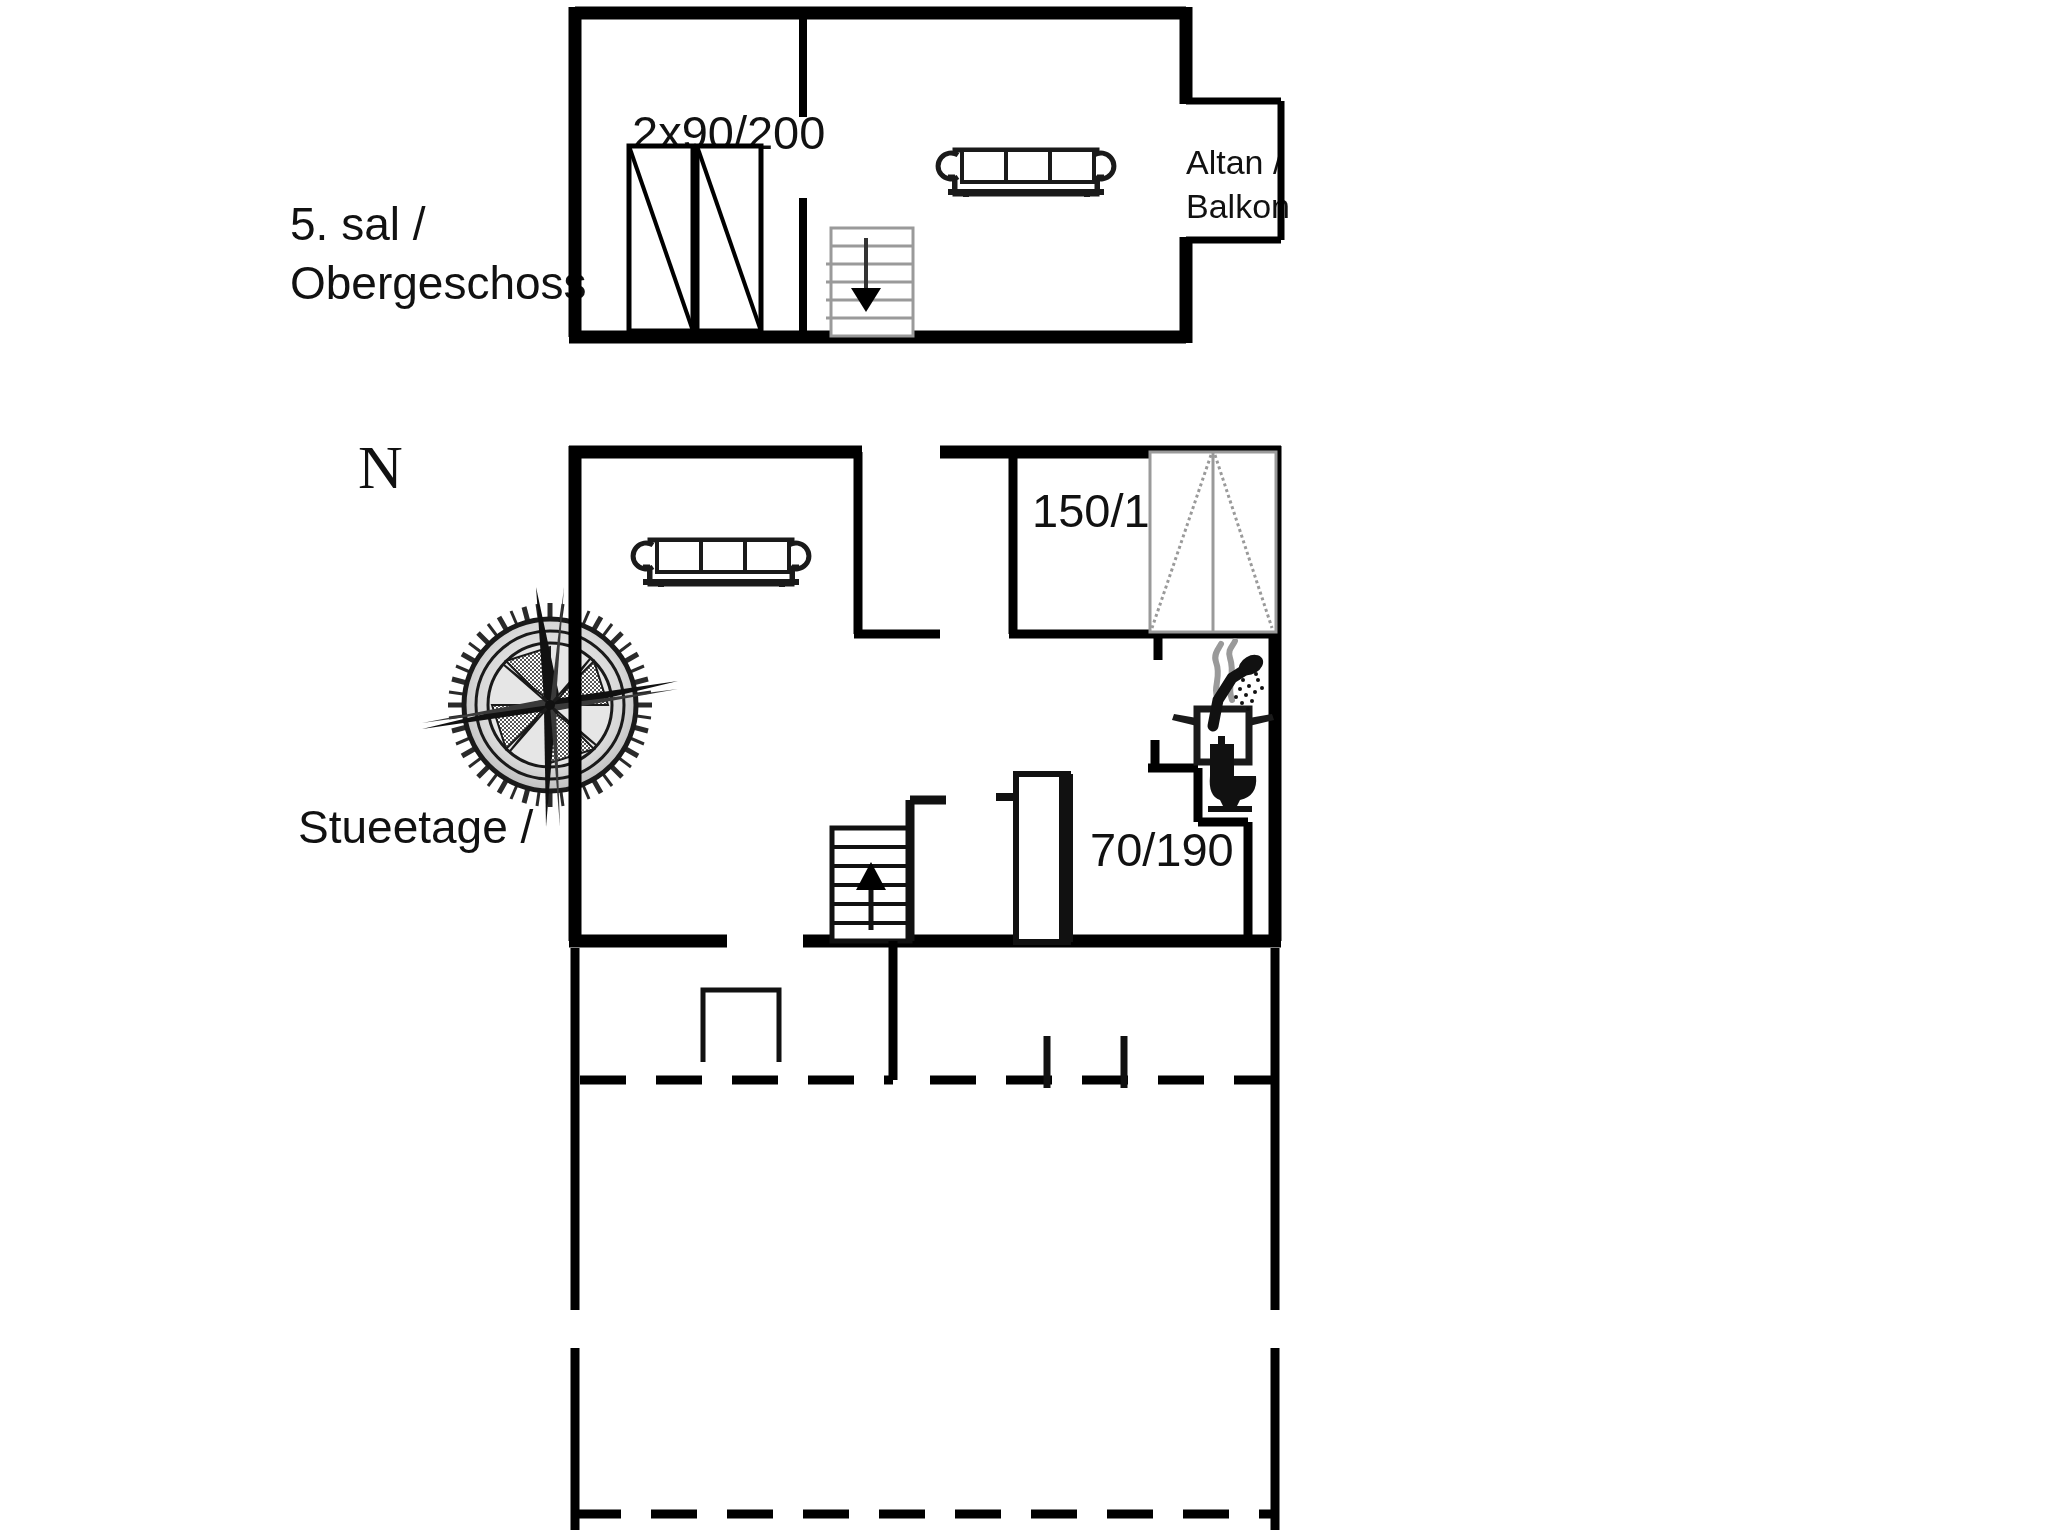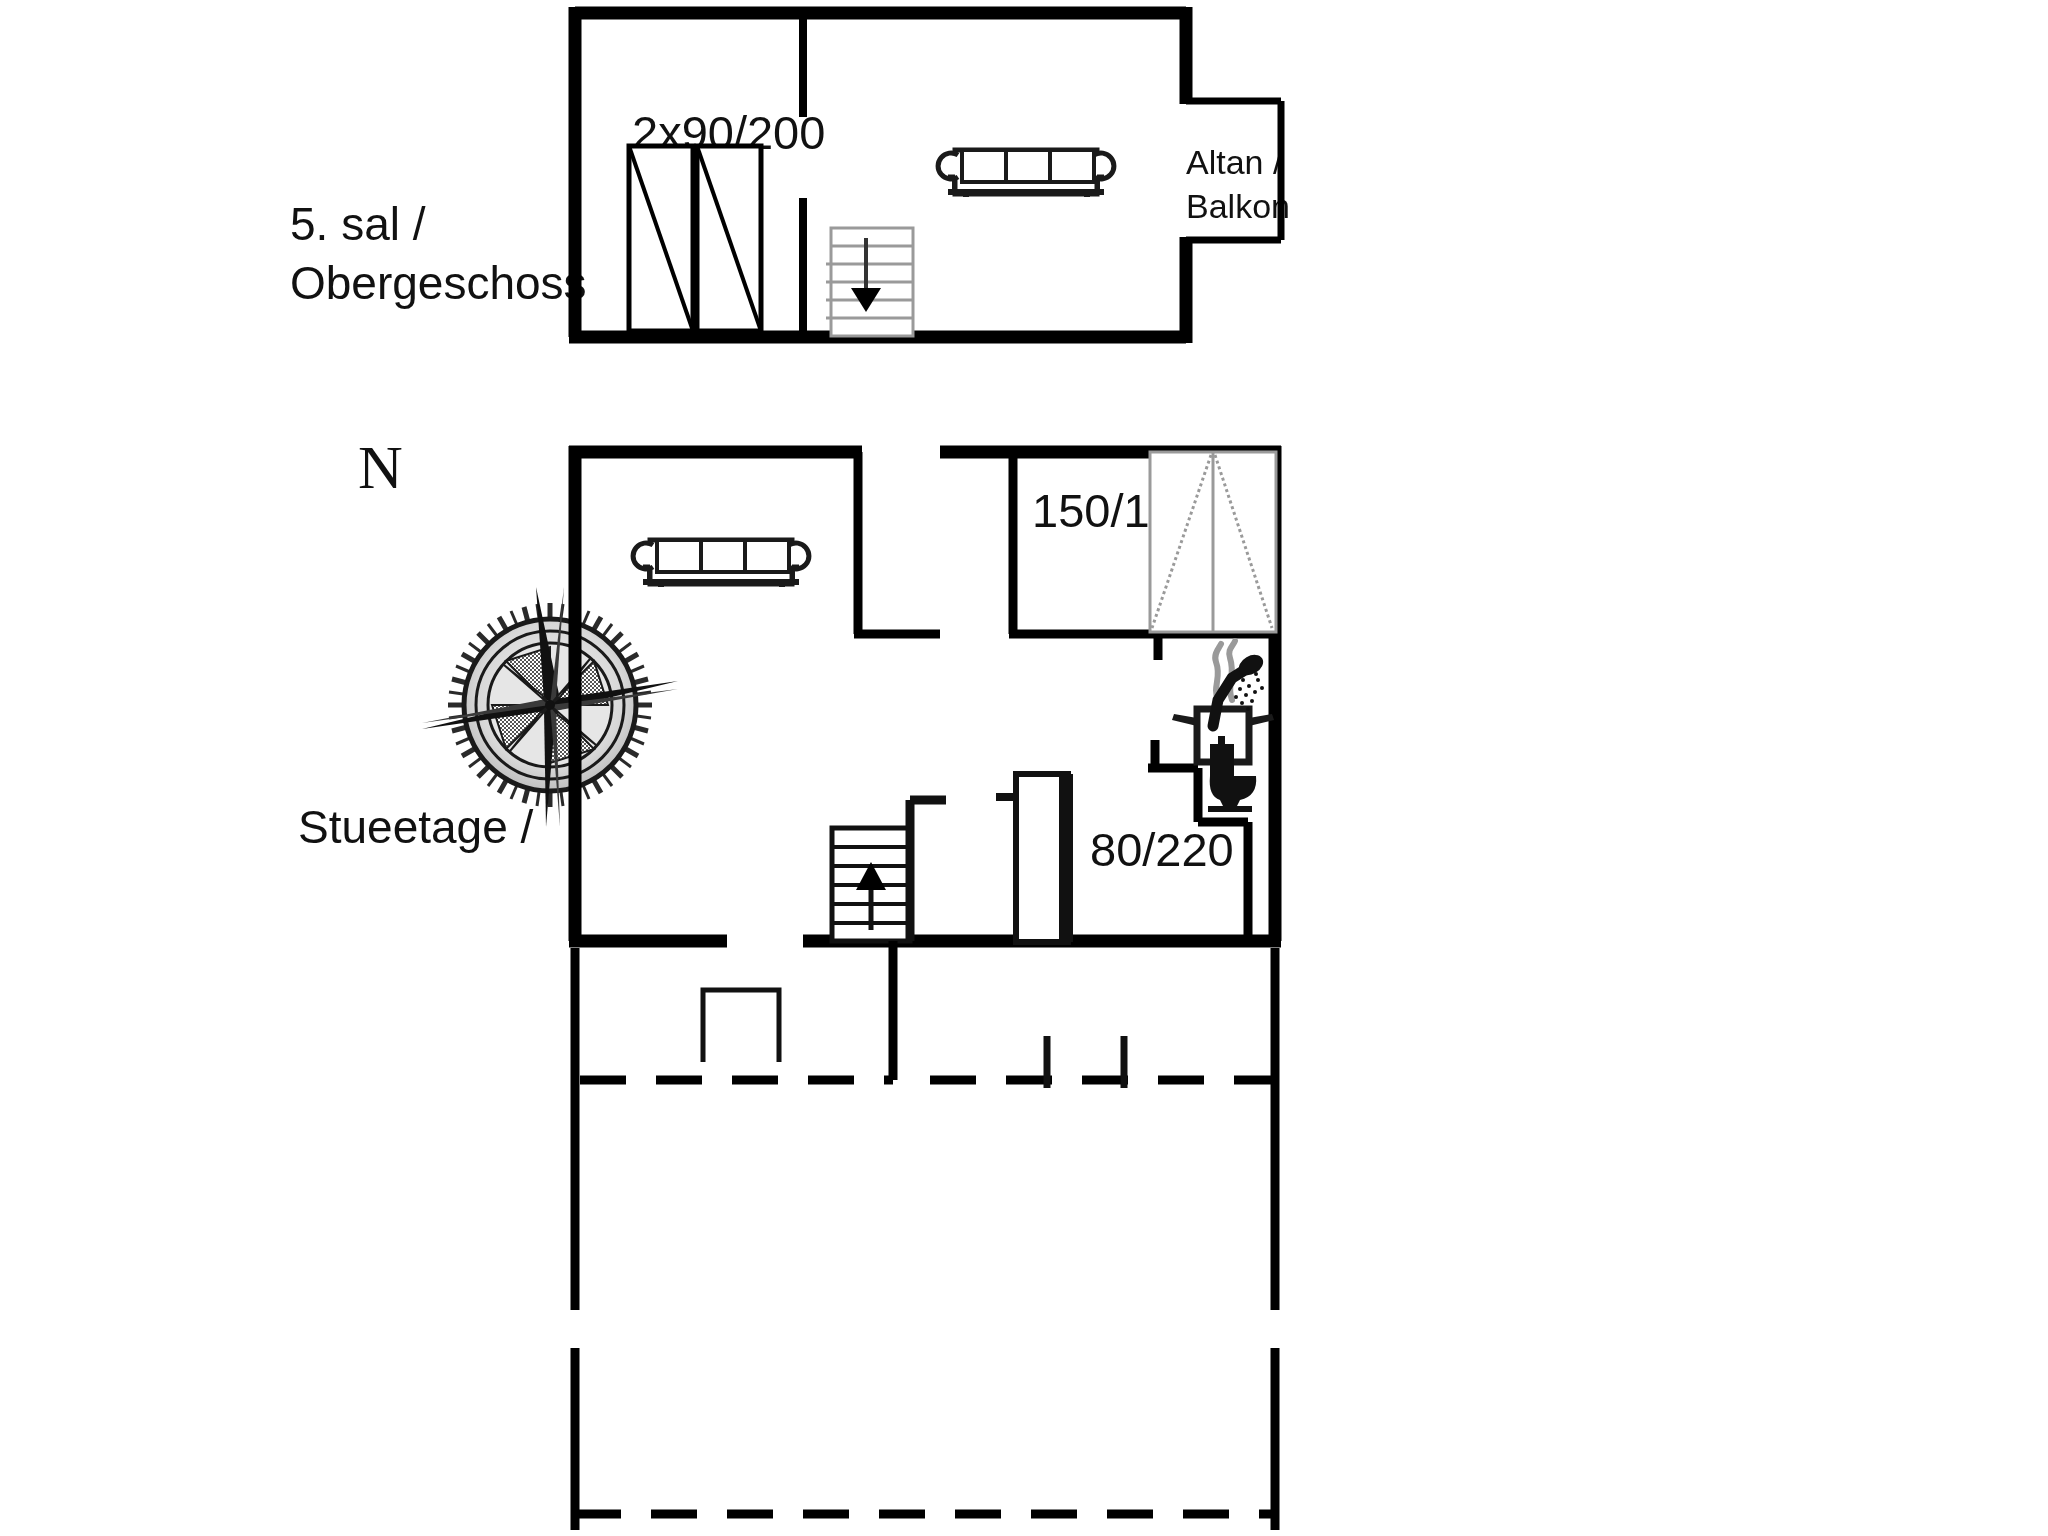--- a/index.html
+++ b/index.html
@@ -64,21 +64,21 @@
   <div class="floor-label" style="left:290px; top:195px;"><span>5. sal /</span><br><span>Obergeschoss</span></div>
 
   <div class="dim-label" style="left:632px; top:105px;">2x90/200</div>
 
   <div class="room-label" style="left:1186px; top:140px;"><span>Altan /</span><br><span>Balkon</span></div>
 
   <div class="floor-label" style="left:298px; top:798px;"><span>Stueetage /</span><br></div>
 
   <div class="dim-label" style="left:1032px; top:483px;">150/190</div>
 
-  <div class="dim-label" style="left:1090px; top:822px;">80/220</div>
+  <div class="dim-label" style="left:1090px; top:822px;">70/190</div>
 
   <div class="compass-letter" style="left:358px; top:432px;">N</div>
 
   <svg class="plan-svg" viewBox="0 0 2048 1536" xmlns="http://www.w3.org/2000/svg">
 
     <defs>
 
       <pattern id="cmp-hatch" width="4" height="4" patternUnits="userSpaceOnUse">
         <rect width="4" height="4" fill="#ffffff"></rect>
         <rect width="2" height="2" fill="#555555"></rect>

